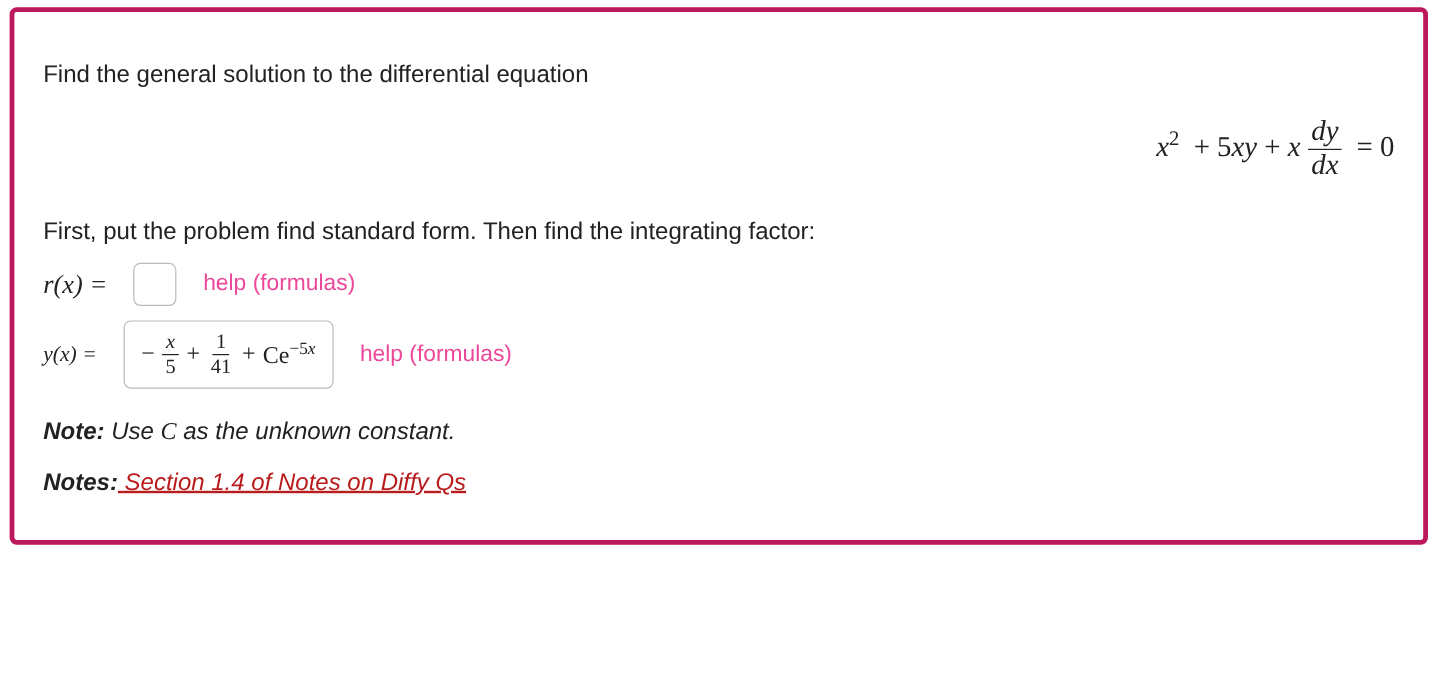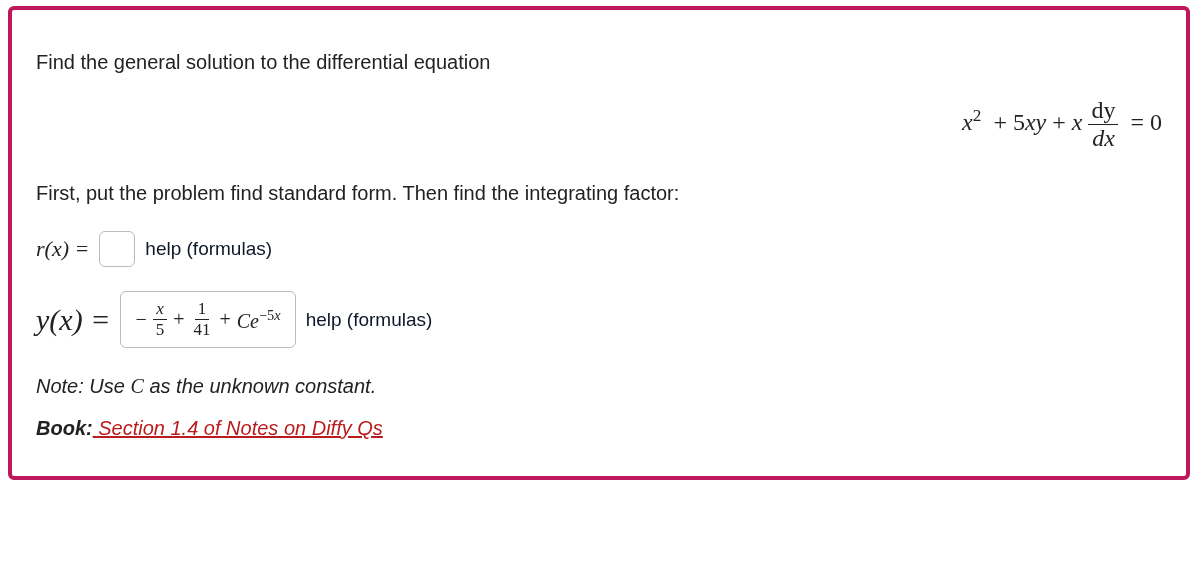--- a/index.html
+++ b/index.html
@@ -26,41 +26,41 @@
     font-size: 24px;
     margin: 22px 0 28px 0;
   }
   .math-inline {
     font-family: "Times New Roman", serif;
     font-style: italic;
   }
   .row {
     display: flex;
     align-items: center;
-    margin: 24px 0;
-    gap: 10px;
+    margin: 12px 0;
+    gap: 22px;
   }
   .input-box {
     display: inline-flex;
     align-items: center;
     justify-content: center;
     border: 1px solid #bbb;
     border-radius: 6px;
     padding: 4px 10px;
     min-width: 36px;
     min-height: 36px;
     font-family: "Times New Roman", serif;
     font-size: 20px;
   }
   .input-box.empty {
     width: 32px;
     height: 36px;
   }
   .help-link {
-    color: #0f172a;
+    color: #ec4899;
     text-decoration: none;
     font-size: 19px;
   }
   .book-link { color: #b91c1c; }
   .frac { display: inline-flex; flex-direction: column; align-items: center; vertical-align: middle; font-size: 17px; line-height: 1.05; }
   .frac .num { border-bottom: 1px solid #222; padding: 0 3px 1px 3px; }
   .frac .den { padding: 1px 3px 0 3px; }
   .sup { font-size: 0.72em; vertical-align: super; }
   .p { margin: 10px 0; line-height: 1.4; }
 </style>
@@ -68,61 +68,61 @@
 <body>
 
 <div class="container">
 
   <div class="p">Find the general solution to the differential equation</div>
 
   <div class="math-display">
     <span style="font-style:italic;">x</span><span class="sup">2</span>
     &nbsp;+&nbsp;5<span style="font-style:italic;">xy</span>&nbsp;+&nbsp;<span style="font-style:italic;">x</span>
     <span class="frac" style="font-size:24px;">
-      <span class="num"><span style="">dy</span></span>
+      <span class="num"><span style="font-style:italic;">dy</span></span>
       <span class="den"><span style="font-style:italic;">dx</span></span>
     </span>
     &nbsp;=&nbsp;0
   </div>
 
   <div class="p">First, put the problem find standard form. Then find the integrating factor:</div>
 
   <div class="row">
     <span class="math-inline" style="font-size:22px;">
       <span>r</span>(<span>x</span>)&nbsp;=
     </span>
     <span class="input-box empty"></span>
     <a href="#" class="help-link">help (formulas)</a>
   </div>
 
 
   <div class="row">
-    <span class="math-inline" style="font-size:30px;">
+    <span class="math-inline" style="font-size:18px;">
       <span>y</span>(<span>x</span>)&nbsp;=
     </span>
     <span class="input-box" style="padding:8px 14px;">
       <span style="font-family:'Times New Roman',serif; font-style:normal; display:inline-flex; align-items:center; gap:6px;">
         <span>−</span>
         <span class="frac">
             <span class="num" style="font-style:italic;">x</span>
             <span class="den">5</span>
           </span>
         <span>+</span>
         <span class="frac">
             <span class="num">1</span>
             <span class="den">41</span>
           </span>
         <span>+</span>
-        <span><span style="font-style:italic;">Ce</span><span class="sup">−5<span style="font-style:italic;">x</span></span></span>
+        <span><span style="">Ce</span><span class="sup">−5<span style="font-style:italic;">x</span></span></span>
       </span>
     </span>
     <a href="#" class="help-link">help (formulas)</a>
   </div>
 
   <div class="p" style="font-style:italic; margin-top:22px;">
-    <span style="font-weight:normal;">Note:</span><span> Use <span style="font-family:'Times New Roman',serif;">C</span> as the unknown constant.</span>
+    <span style="font-weight:bold;">Note:</span><span> Use <span style="font-family:'Times New Roman',serif;">C</span> as the unknown constant.</span>
   </div>
 
   <div class="p" style="font-style:italic; margin-top:14px;">
-    <span style="font-weight:bold;">Book:</span><a href="#" class="book-link"> Section 1.4 of Notes on Diffy Qs</a>
+    <span style="font-weight:bold;">Notes:</span><a href="#" class="book-link"> Section 1.4 of Notes on Diffy Qs</a>
   </div>
 
 </div>
 
 </body></html>

